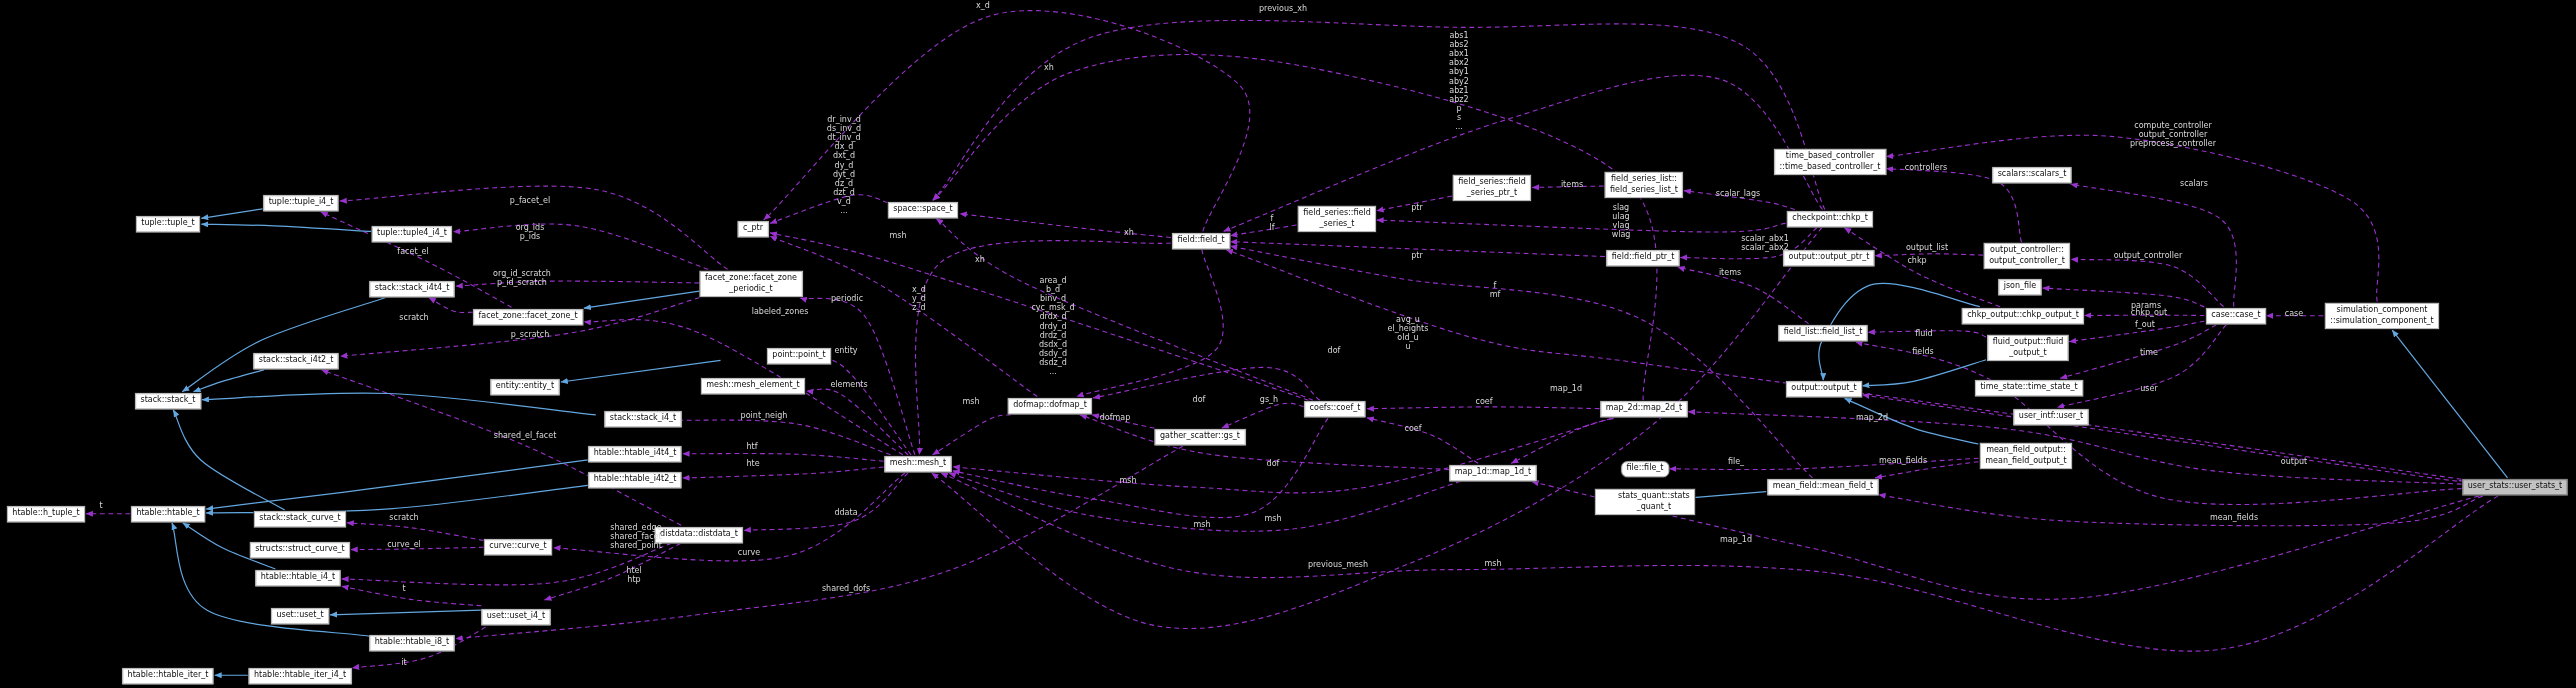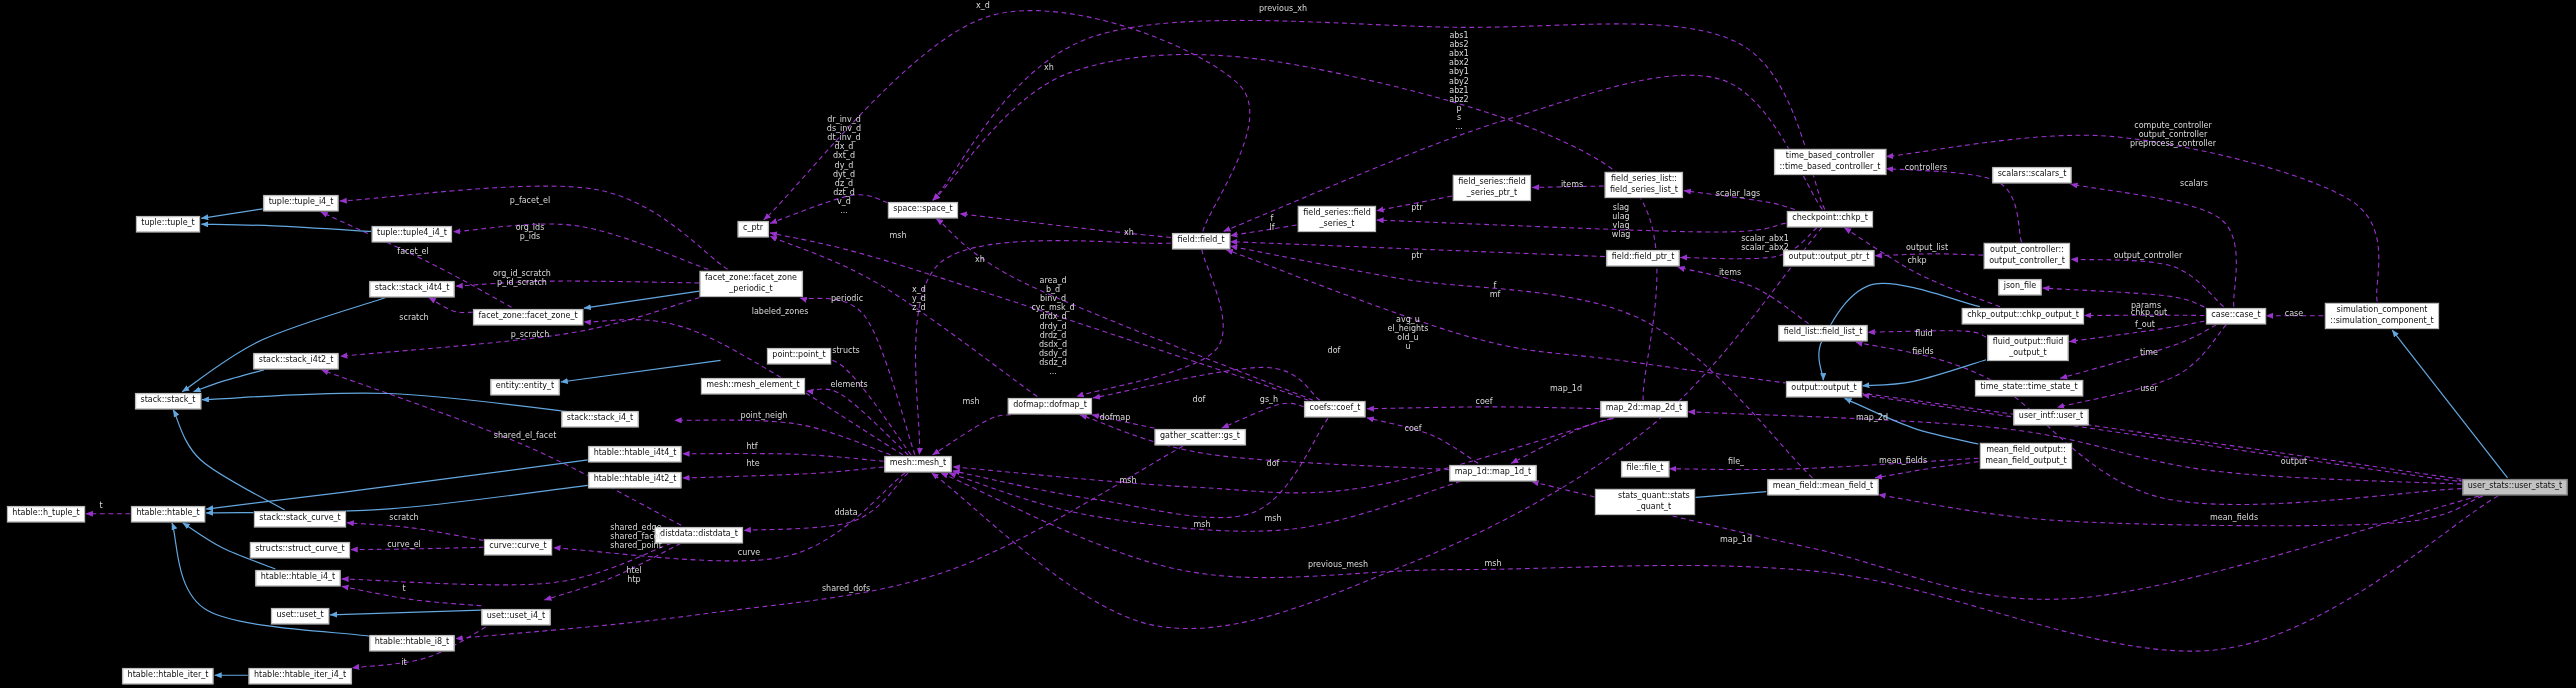--- a/index.html
+++ b/index.html
@@ -133,21 +133,21 @@
     <div class="node" style="left: 528px; top: 317px;">facet_zone::facet_zone_t</div>
     <div class="node" style="left: 296px; top: 361px;">stack::stack_i4t2_t</div>
     <div class="node" style="left: 525px; top: 387px;">entity::entity_t</div>
     <div class="node" style="left: 168px; top: 401px;">stack::stack_t</div>
     <div class="node" style="left: 751px; top: 284px;">facet_zone::facet_zone
 _periodic_t</div>
     <div class="node" style="left: 753px; top: 229px;">c_ptr</div>
     <div class="node" style="left: 923px; top: 210px;">space::space_t</div>
     <div class="node" style="left: 753px; top: 356px; margin-left: 46px;">point::point_t</div>
     <div class="node" style="left: 753px; top: 386px;">mesh::mesh_element_t</div>
-    <div class="node" style="left: 600px; top: 419px;">stack::stack_i4_t</div>
+    <div class="node" style="left: 643px; top: 419px;">stack::stack_i4_t</div>
     <div class="node" style="left: 635px; top: 454px;">htable::htable_i4t4_t</div>
     <div class="node" style="left: 635px; top: 480px;">htable::htable_i4t2_t</div>
     <div class="node" style="left: 46px; top: 514px;">htable::h_tuple_t</div>
     <div class="node" style="left: 168px; top: 514px;">htable::htable_t</div>
     <div class="node" style="left: 300px; top: 519px;">stack::stack_curve_t</div>
     <div class="node" style="left: 300px; top: 550px;">structs::struct_curve_t</div>
     <div class="node" style="left: 518px; top: 547px;">curve::curve_t</div>
     <div class="node" style="left: 298px; top: 578px;">htable::htable_i4_t</div>
     <div class="node" style="left: 300px; top: 616px;">uset::uset_t</div>
     <div class="node" style="left: 516px; top: 609px; margin-top: 8px;">uset::uset_i4_t</div>
@@ -162,21 +162,21 @@
     <div class="node" style="left: 1337px; top: 219px;">field_series::field
 _series_t</div>
     <div class="node" style="left: 1492px; top: 188px;">field_series::field
 _series_ptr_t</div>
     <div class="node" style="left: 1644px; top: 185px;">field_series_list::
 field_series_list_t</div>
     <div class="node" style="left: 1643px; top: 258px;">field::field_ptr_t</div>
     <div class="node" style="left: 1335px; top: 409px;">coefs::coef_t</div>
     <div class="node" style="left: 1644px; top: 409px;">map_2d::map_2d_t</div>
     <div class="node" style="left: 1493px; top: 473px;">map_1d::map_1d_t</div>
-    <div class="node" style="left: 1645px; top: 469px;">file::file_t</div>
+    <div class="node" style="left: 1645px; top: 469px; border-radius: 6px;">file::file_t</div>
     <div class="node" style="left: 1645px; top: 502px; padding-left: 22px;">stats_quant::stats
 _quant_t</div>
     <div class="node" style="left: 1823px; top: 487px;">mean_field::mean_field_t</div>
     <div class="node" style="left: 1830px; top: 162px;">time_based_controller
 ::time_based_controller_t</div>
     <div class="node" style="left: 1830px; top: 219px;">checkpoint::chkp_t</div>
     <div class="node" style="left: 1829px; top: 258px;">output::output_ptr_t</div>
     <div class="node" style="left: 2032px; top: 175px;">scalars::scalars_t</div>
     <div class="node" style="left: 2027px; top: 256px;">output_controller::
 output_controller_t</div>
@@ -197,21 +197,21 @@
     <div class="edge-label" style="left: 530px; top: 201px;">p_facet_el</div>
     <div class="edge-label" style="left: 530px; top: 232px;">org_ids
 p_ids</div>
     <div class="edge-label" style="left: 413px; top: 252px;">facet_el</div>
     <div class="edge-label" style="left: 522px; top: 278px;">org_id_scratch
 p_id_scratch</div>
     <div class="edge-label" style="left: 414px; top: 318px;">scratch</div>
     <div class="edge-label" style="left: 530px; top: 335px;">p_scratch</div>
     <div class="edge-label" style="left: 847px; top: 299px;">periodic</div>
     <div class="edge-label" style="left: 780px; top: 312px;">labeled_zones</div>
-    <div class="edge-label" style="left: 846px; top: 351px;">structs</div>
+    <div class="edge-label" style="left: 846px; top: 351px;">entity</div>
     <div class="edge-label" style="left: 849px; top: 385px;">elements</div>
     <div class="edge-label" style="left: 764px; top: 416px;">point_neigh</div>
     <div class="edge-label" style="left: 752px; top: 447px;">htf</div>
     <div class="edge-label" style="left: 753px; top: 464px;">hte</div>
     <div class="edge-label" style="left: 846px; top: 513px;">ddata</div>
     <div class="edge-label" style="left: 749px; top: 553px;">curve</div>
     <div class="edge-label" style="left: 636px; top: 537px;">shared_edge
 shared_facet
 shared_point</div>
     <div class="edge-label" style="left: 634px; top: 575px;">htel

